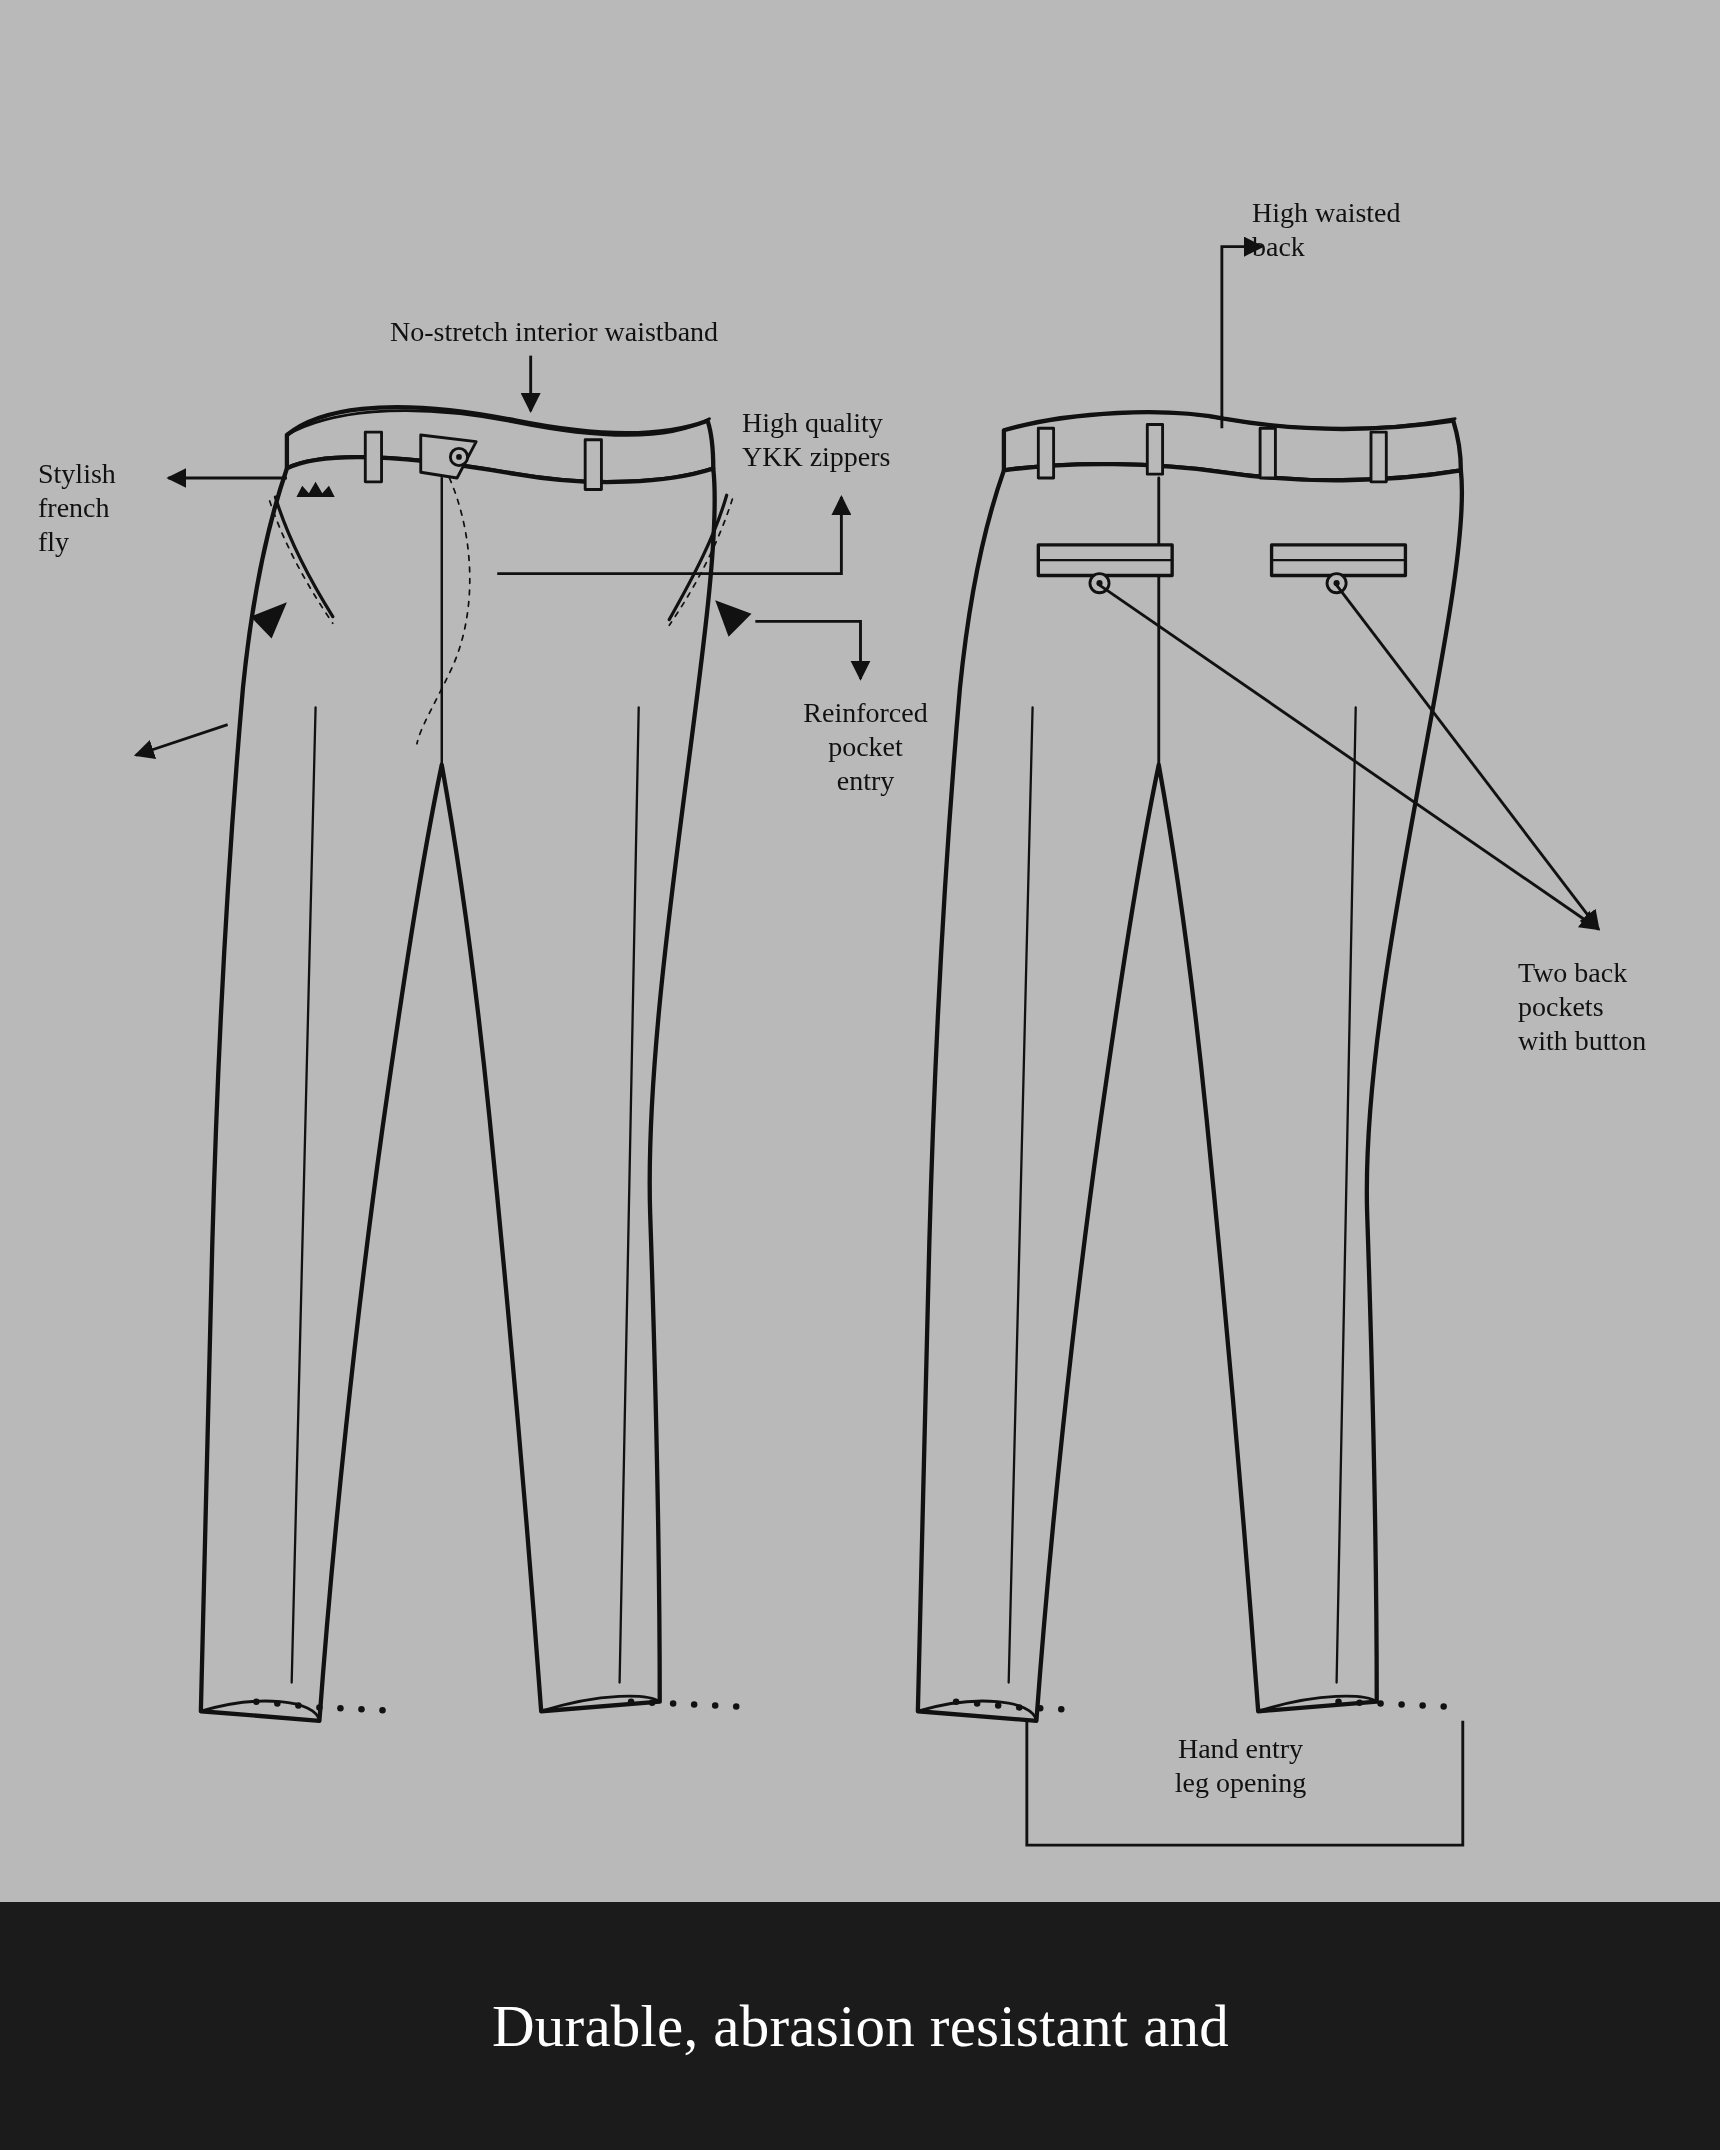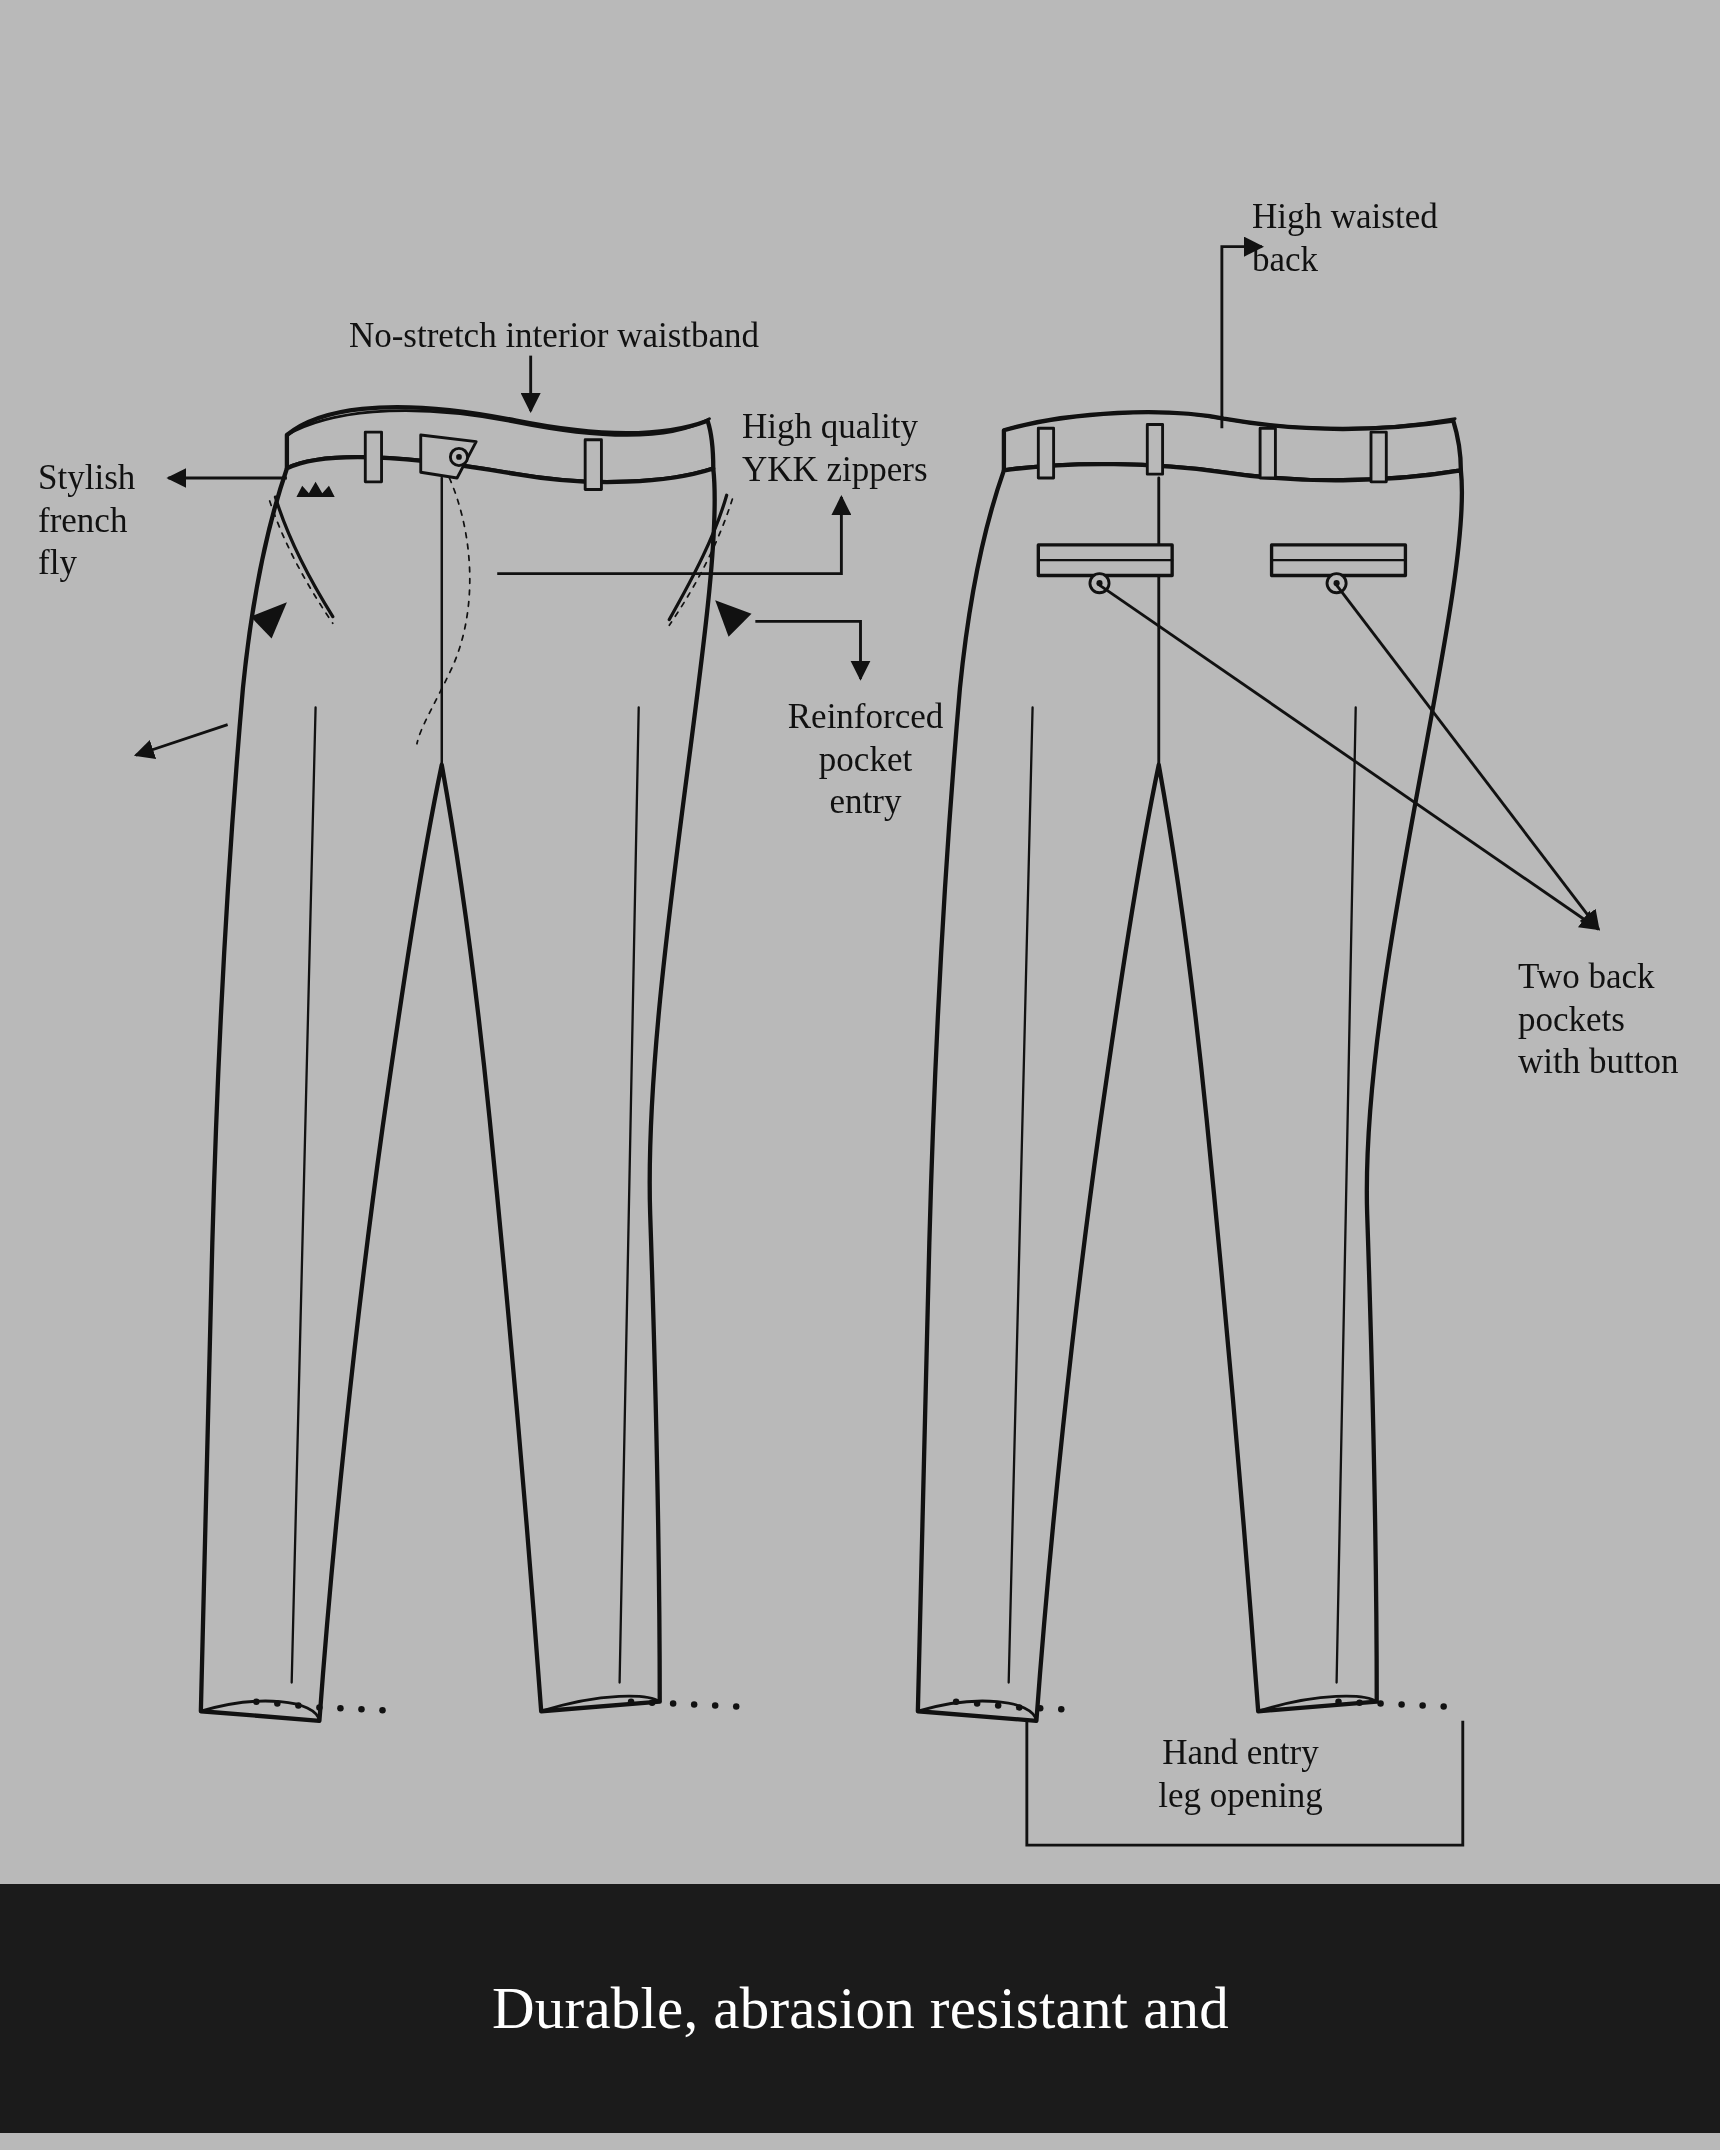--- a/index.html
+++ b/index.html
@@ -19,31 +19,31 @@
     position: absolute;
     left: 0;
     top: 0;
     width: 1721px;
     height: 2151px;
   }
   .callout {
     position: absolute;
     color: #111111;
     font-family: "Liberation Serif", serif;
-    font-size: 35px;
+    font-size: 28px;
     line-height: 1.22;
     white-space: pre-line;
   }
   .c-center { text-align: center; }
   .c-left   { text-align: left; }
 
   #footer-band {
     position: absolute;
     left: 0;
-    bottom: 18px;
+    bottom: 0;
     width: 1721px;
     height: 249px;
     background: #1b1b1b;
     display: flex;
     flex-direction: row;
     align-items: center;
     justify-content: center;
   }
   .footer-line {
     color: #ffffff;

